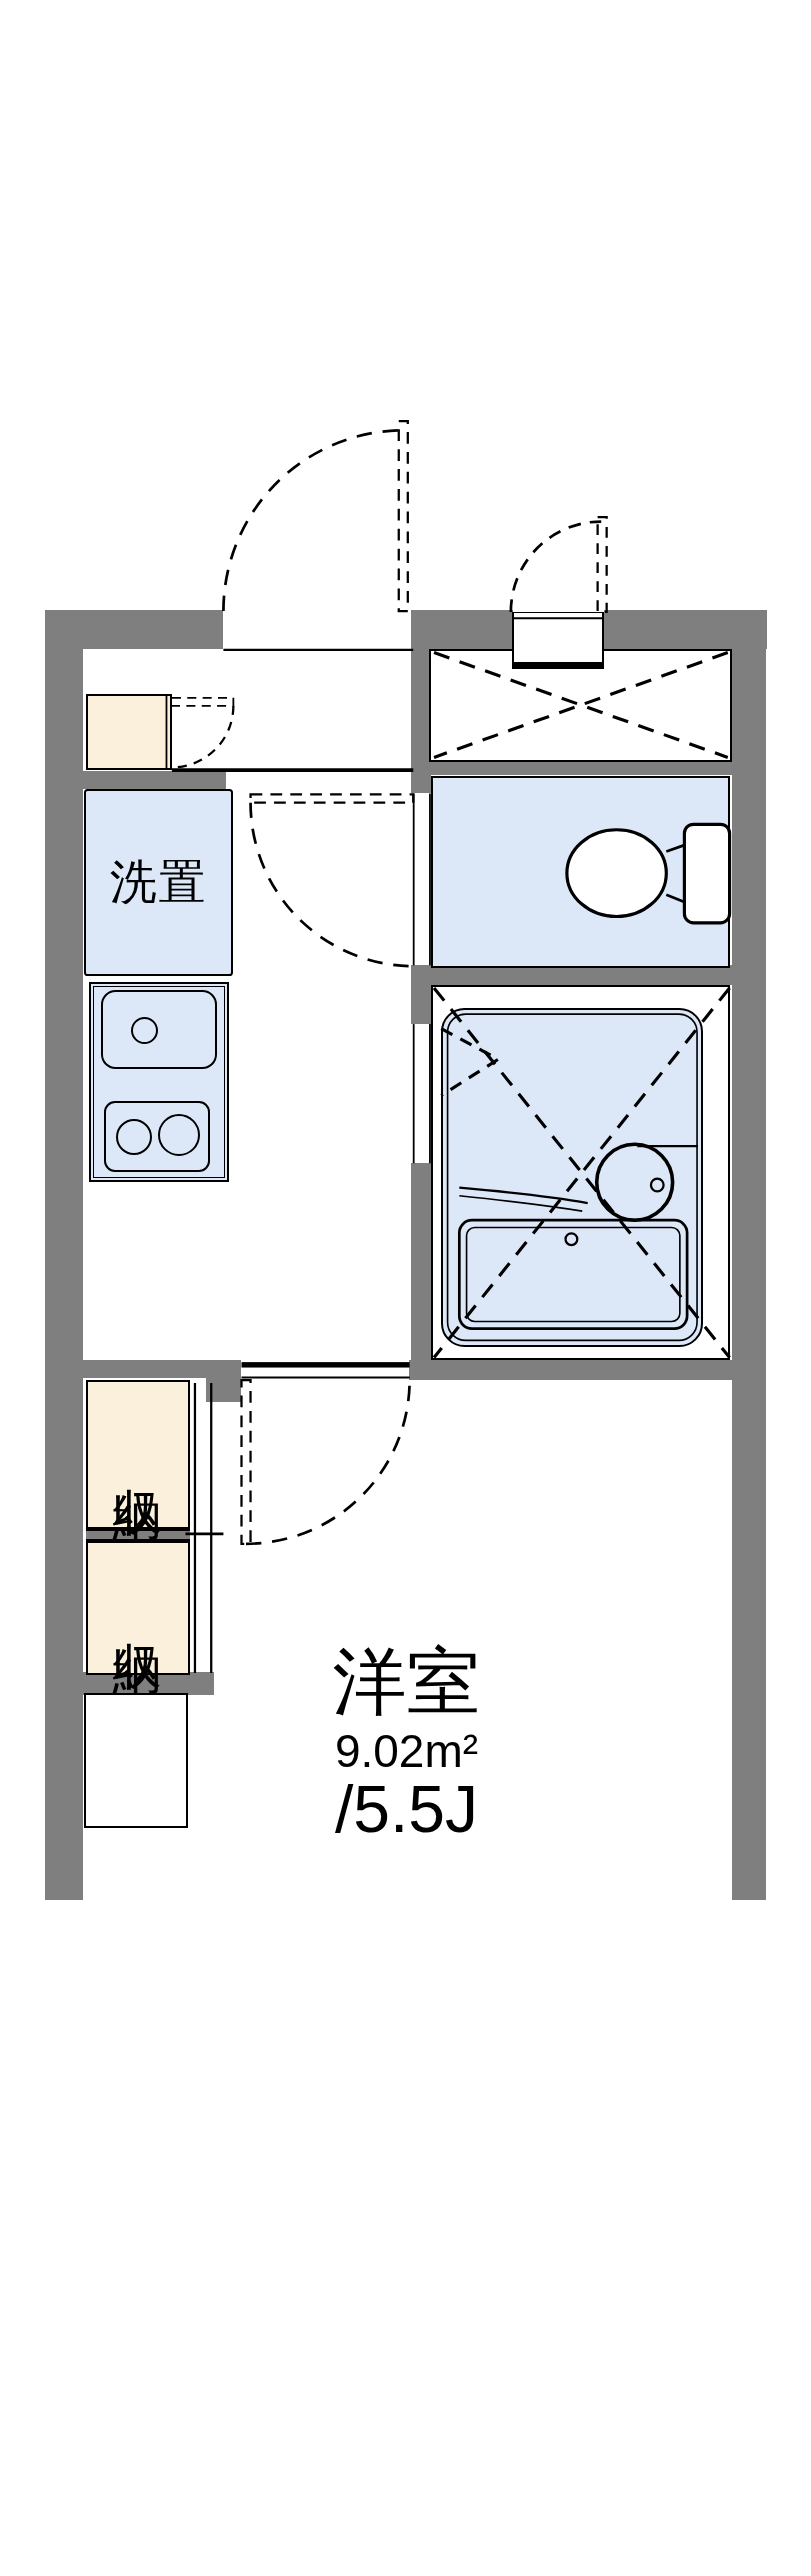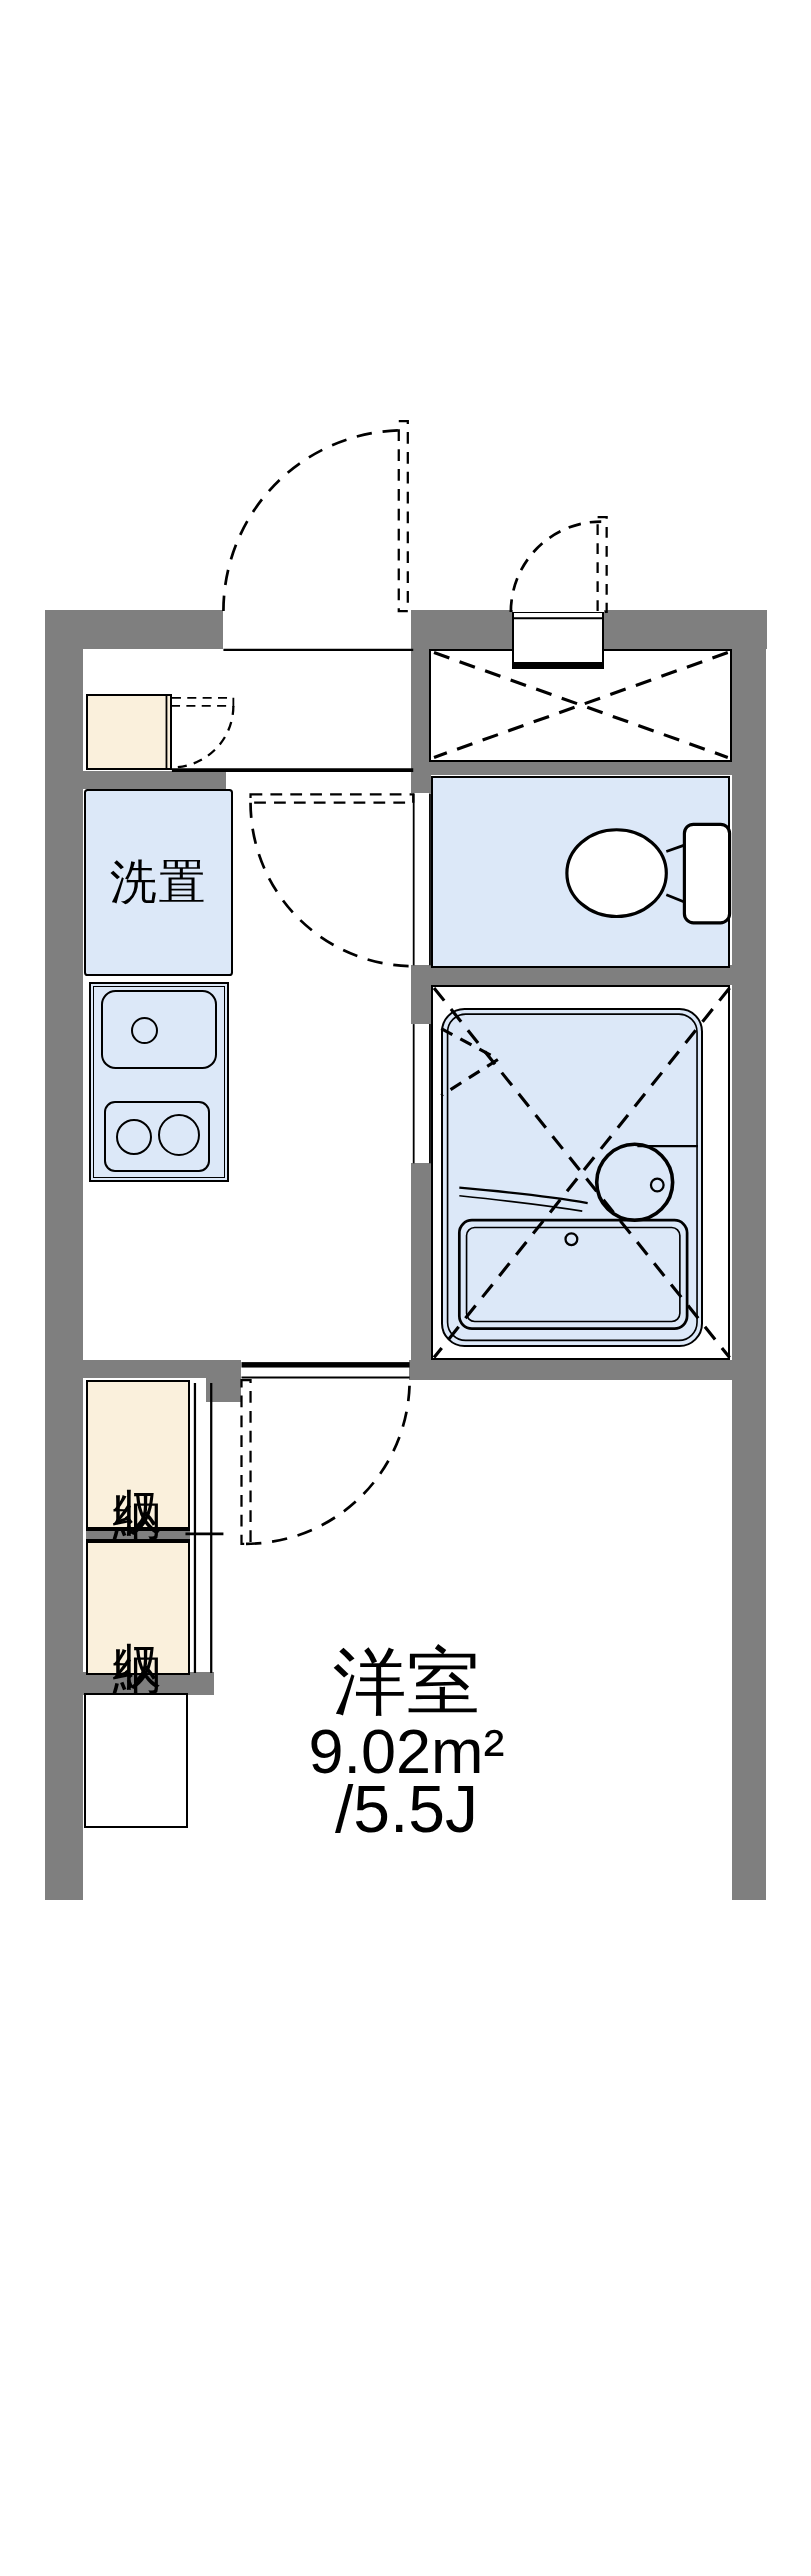--- a/index.html
+++ b/index.html
@@ -20,21 +20,21 @@
   .b2{border:2.3px solid var(--line-black,#000);}
   .b3{border:2.7px solid var(--line-black,#000);}
   svg.overlay{position:absolute;left:0;top:0;z-index:5;pointer-events:none;}
   .lbl{position:absolute;z-index:6;color:var(--line-black,#000);}
   .lbl-laundry{left:84px;top:789px;width:149px;height:187px;display:flex;align-items:center;justify-content:center;font-size:47px;letter-spacing:1.8px;}
   .lbl-storage{display:flex;align-items:center;justify-content:center;writing-mode:vertical-rl;text-orientation:upright;font-size:49px;letter-spacing:5.4px;}
   .lbl-storage.s1{left:86px;top:1380px;width:104px;height:149px;}
   .lbl-storage.s2{left:86px;top:1541px;width:104px;height:134px;}
   .lbl-room{left:280px;top:1641px;width:253px;text-align:center;}
   .lbl-room .name{font-size:74px;line-height:81px;}
-  .lbl-room .sqm{font-size:63px;line-height:58px;}
+  .lbl-room .sqm{font-size:46px;line-height:58px;}
   .lbl-room .tatami{font-size:66px;line-height:58px;}
 </style>
 </head>
 <body>
 
 <div id="plan">
 
   <div class="wall" style="left:45px;top:610px;width:178px;height:39px;"></div>
   <div class="wall" style="left:413px;top:610px;width:100px;height:39px;"></div>
   <div class="wall" style="left:604px;top:610px;width:163px;height:39px;"></div>

